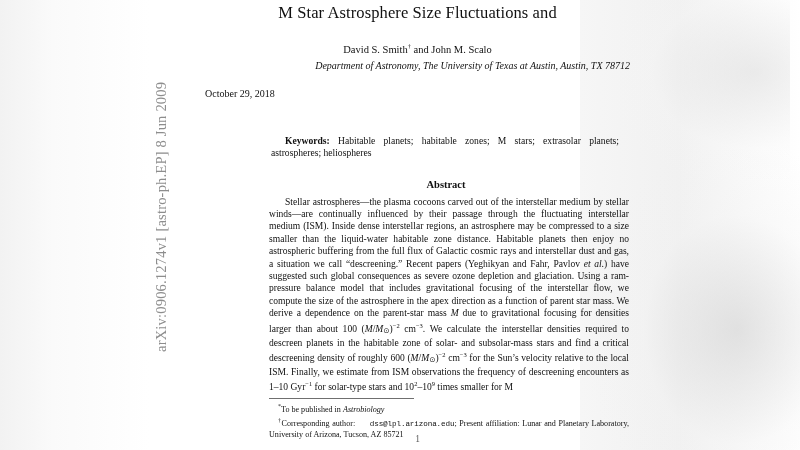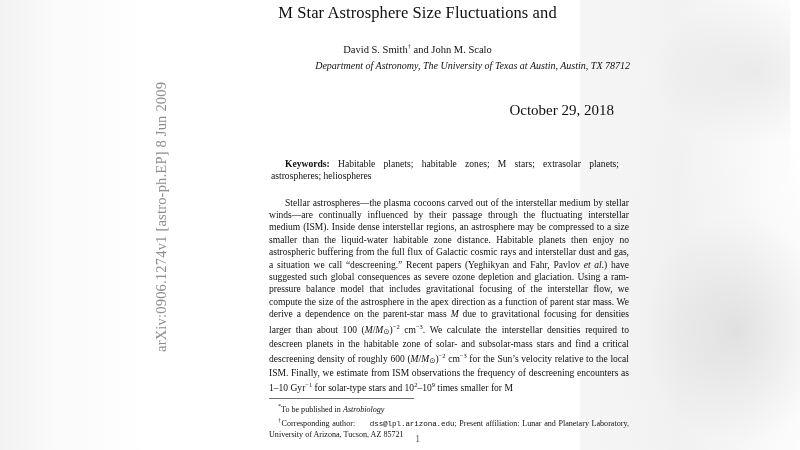--- a/index.html
+++ b/index.html
@@ -102,25 +102,25 @@
   }
   .affiliation {
     margin: 0;
     padding-top: 3px;
     font-size: 10px;
     line-height: 13px;
     text-align: right;
     font-style: italic;
   }
   .date {
-    margin: 16px;
+    margin: 0;
     padding-top: 15px;
-    font-size: 15px;
+    font-size: 10px;
     line-height: 14px;
-    text-align: right;
+    text-align: left;
   }
 
   .keywords {
     margin: 9px;
     padding-top: 25px;
     padding-left: 57px;
     padding-right: 2px;
     font-size: 9.6px;
     line-height: 12.3px;
     text-align: justify;
@@ -214,20 +214,21 @@
     </h1>
 
     <p class="authors"><span>David S. Smith</span><sup class="dag">†</sup><span> and John M. Scalo</span></p>
 
     <p class="affiliation">Department of Astronomy, The University of Texas at Austin, Austin, TX 78712</p>
 
     <p class="date">October 29, 2018</p>
 
     <p class="keywords"><b>Keywords:</b> <span>Habitable planets; habitable zones; M stars; extrasolar planets; astrospheres; heliospheres</span></p>
 
+    <p class="abstract-head">Abstract</p>
 
     <div class="abstract-body">
       <p><span>Stellar astrospheres—the plasma cocoons carved out of the interstellar medium by stellar winds—are continually influenced by their passage through the fluctuating interstellar medium (ISM). Inside dense interstellar regions, an astrosphere may be compressed to a size smaller than the liquid-water habitable zone distance. Habitable planets then enjoy no astrospheric buffering from the full flux of Galactic cosmic rays and interstellar dust and gas, a situation we call “descreening.” Recent papers (Yeghikyan and Fahr, Pavlov </span><i class="mvar">et al.</i><span>) have suggested such global consequences as severe ozone depletion and glaciation. Using a ram-pressure balance model that includes gravitational focusing of the interstellar flow, we compute the size of the astrosphere in the apex direction as a function of parent star mass. We derive a dependence on the parent-star mass </span><i class="mvar">M</i><span> due to gravitational focusing for densities larger than about 100 (</span><i class="mvar">M</i><span>/</span><i class="mvar">M</i><span class="sun">⊙</span><span>)</span><sup>−2</sup><span> cm</span><sup>−3</sup><span>. We calculate the interstellar densities required to descreen planets in the habitable zone of solar- and subsolar-mass stars and find a critical descreening density of roughly 600 (</span><i class="mvar">M</i><span>/</span><i class="mvar">M</i><span class="sun">⊙</span><span>)</span><sup>−2</sup><span> cm</span><sup>−3</sup><span> for the Sun’s velocity relative to the local ISM. Finally, we estimate from ISM observations the frequency of descreening encounters as 1–10 Gyr</span><sup>−1</sup><span> for solar-type stars and 10</span><sup>2</sup><span>–10</span><sup>9</sup><span> times smaller for M</span></p>
     </div>
 
     <div class="rule"></div>
 
     <div class="footnotes">
       <p><sup>*</sup><span>To be published in </span><i>Astrobiology</i></p>
       <p><sup>†</sup><span>Corresponding author: </span><span class="mono">dss@lpl.arizona.edu</span><span>; Present affiliation: Lunar and Planetary Laboratory, University of Arizona, Tucson, AZ 85721</span></p>

